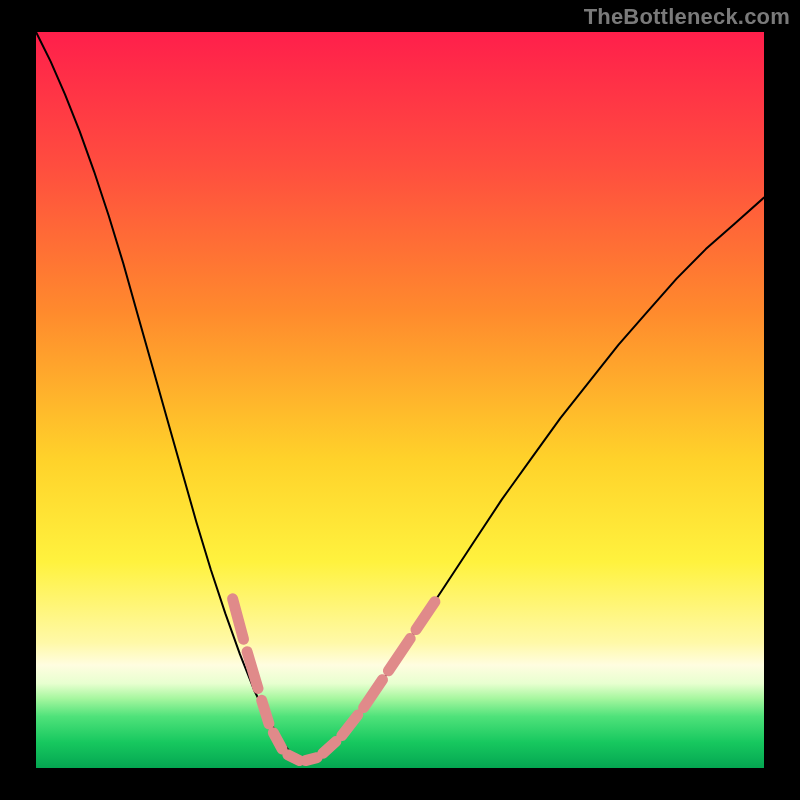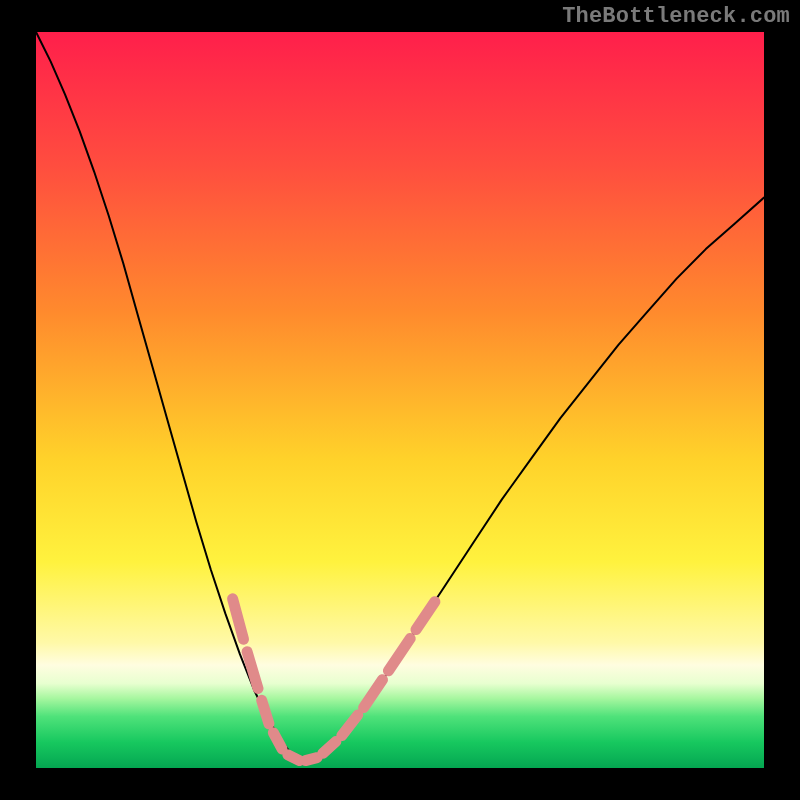--- a/index.html
+++ b/index.html
@@ -9,21 +9,20 @@
     height: 800px;
     background: #000;
     overflow: hidden;
     font-family: Arial, Helvetica, sans-serif;
   }
   .stage {
     position: relative;
     width: 800px;
     height: 800px;
     background: #000;
-    font-family: Liberation Mono, monospace;
   }
   .watermark {
     position: absolute;
     top: 4px;
     right: 10px;
     color: #7a7a7a;
     font-size: 22px;
     font-weight: 600;
     letter-spacing: 0.2px;
     z-index: 5;

